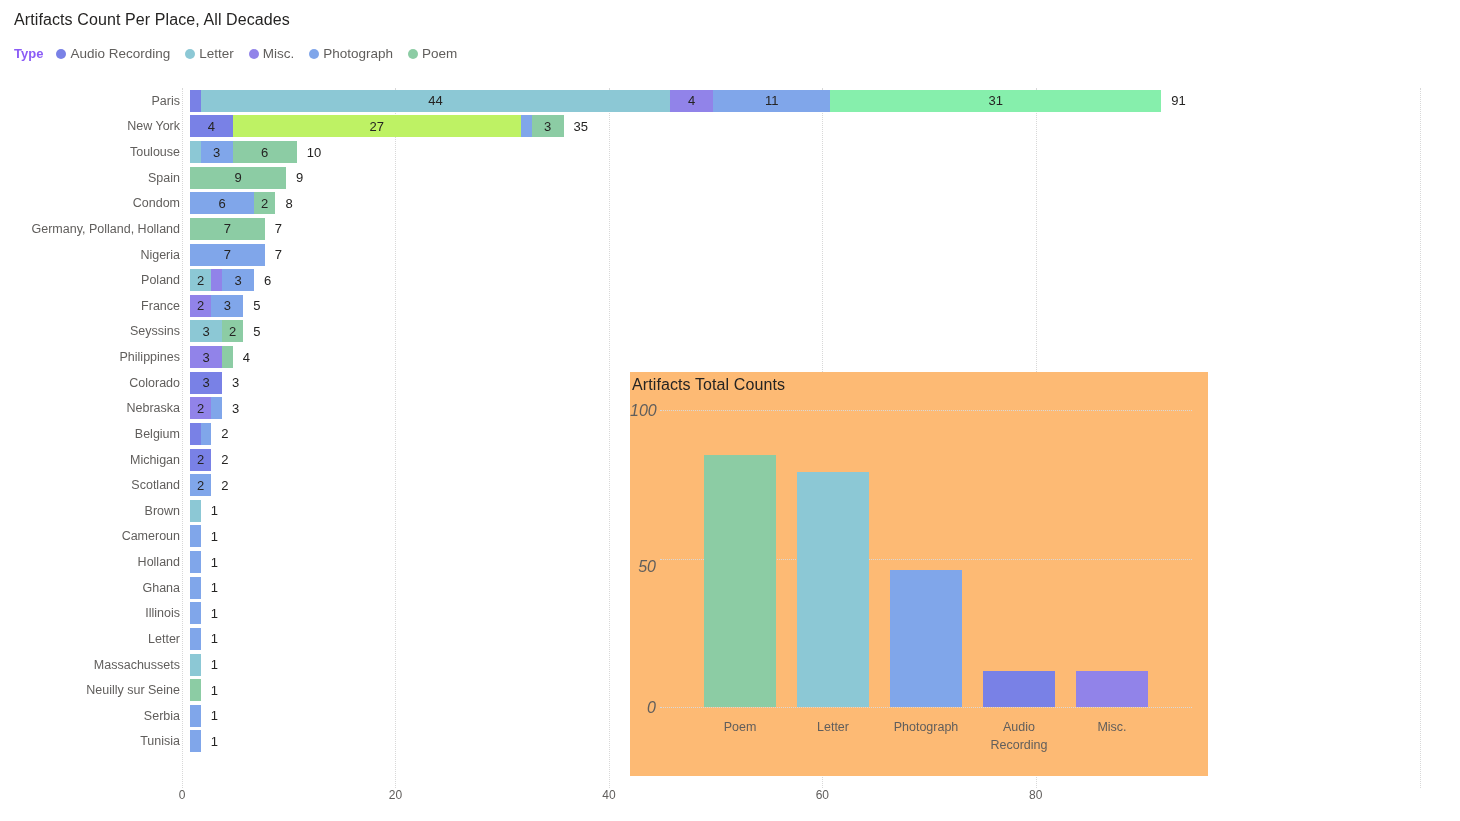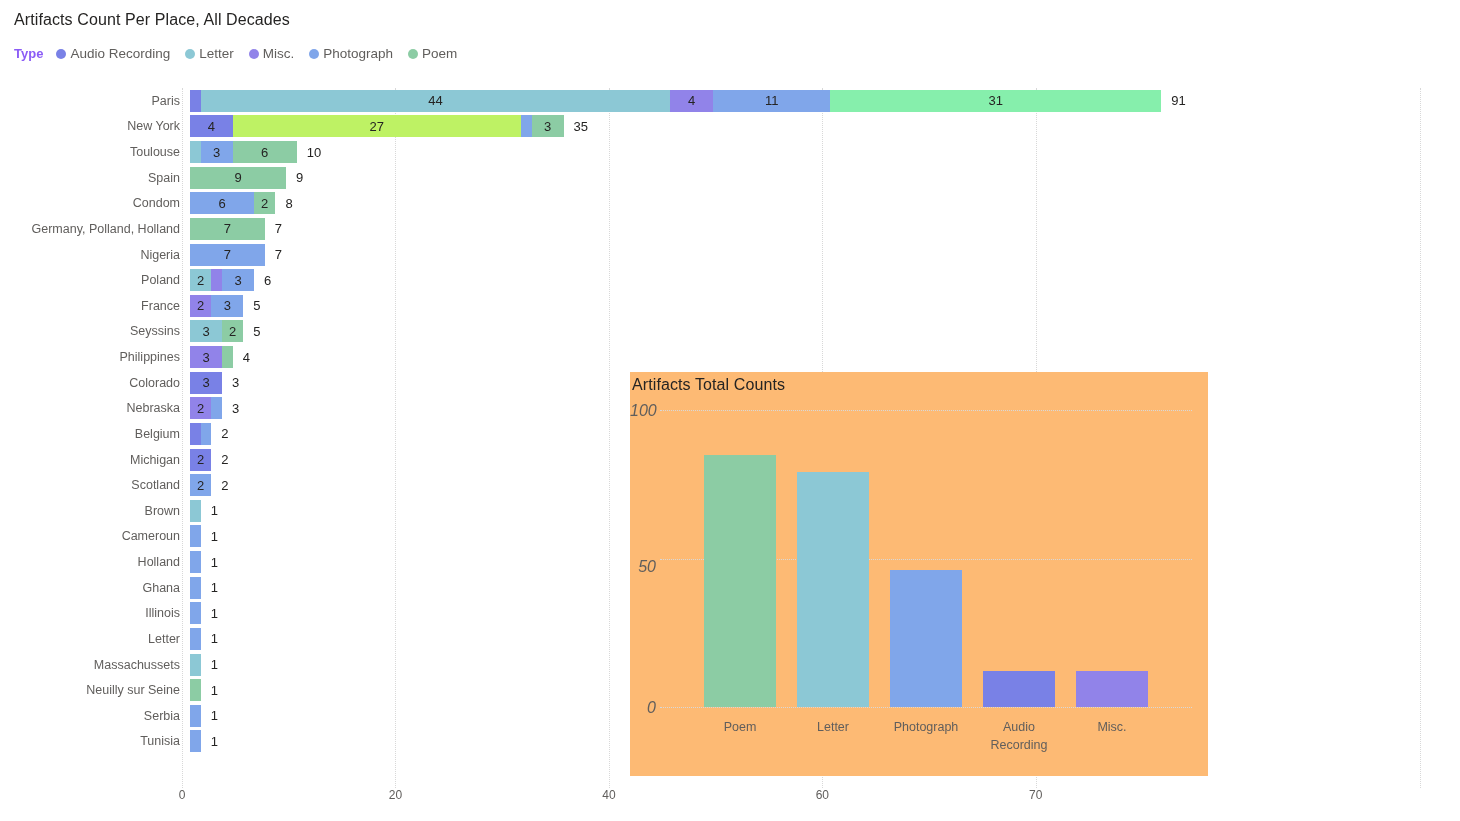--- a/index.html
+++ b/index.html
@@ -80,21 +80,21 @@
     <div id="grid-layer">
         <div class="vgrid" style="left: 182px;"></div>
         <div class="xtick" style="left: 182px;">0</div>
         <div class="vgrid" style="left: 395.448px;"></div>
         <div class="xtick" style="left: 395.448px;">20</div>
         <div class="vgrid" style="left: 608.897px;"></div>
         <div class="xtick" style="left: 608.897px;">40</div>
         <div class="vgrid" style="left: 822.345px;"></div>
         <div class="xtick" style="left: 822.345px;">60</div>
         <div class="vgrid" style="left: 1035.79px;"></div>
-        <div class="xtick" style="left: 1035.79px;">70</div>
+        <div class="xtick" style="left: 1035.79px;">80</div>
         <div class="vgrid" style="left: 1420px;"></div>
       </div>
     <div id="rows">
         <div class="row">
           <div class="row-label">Paris</div>
           <div class="bar-stack">
             <div class="seg" title="Audio Recording: 1" style="width: 10.6724px; background: rgb(121, 129, 230);"></div>
             <div class="seg" title="Letter: 44" style="width: 469.586px; background: rgb(140, 200, 213);">
               <span>44</span>
             </div>

